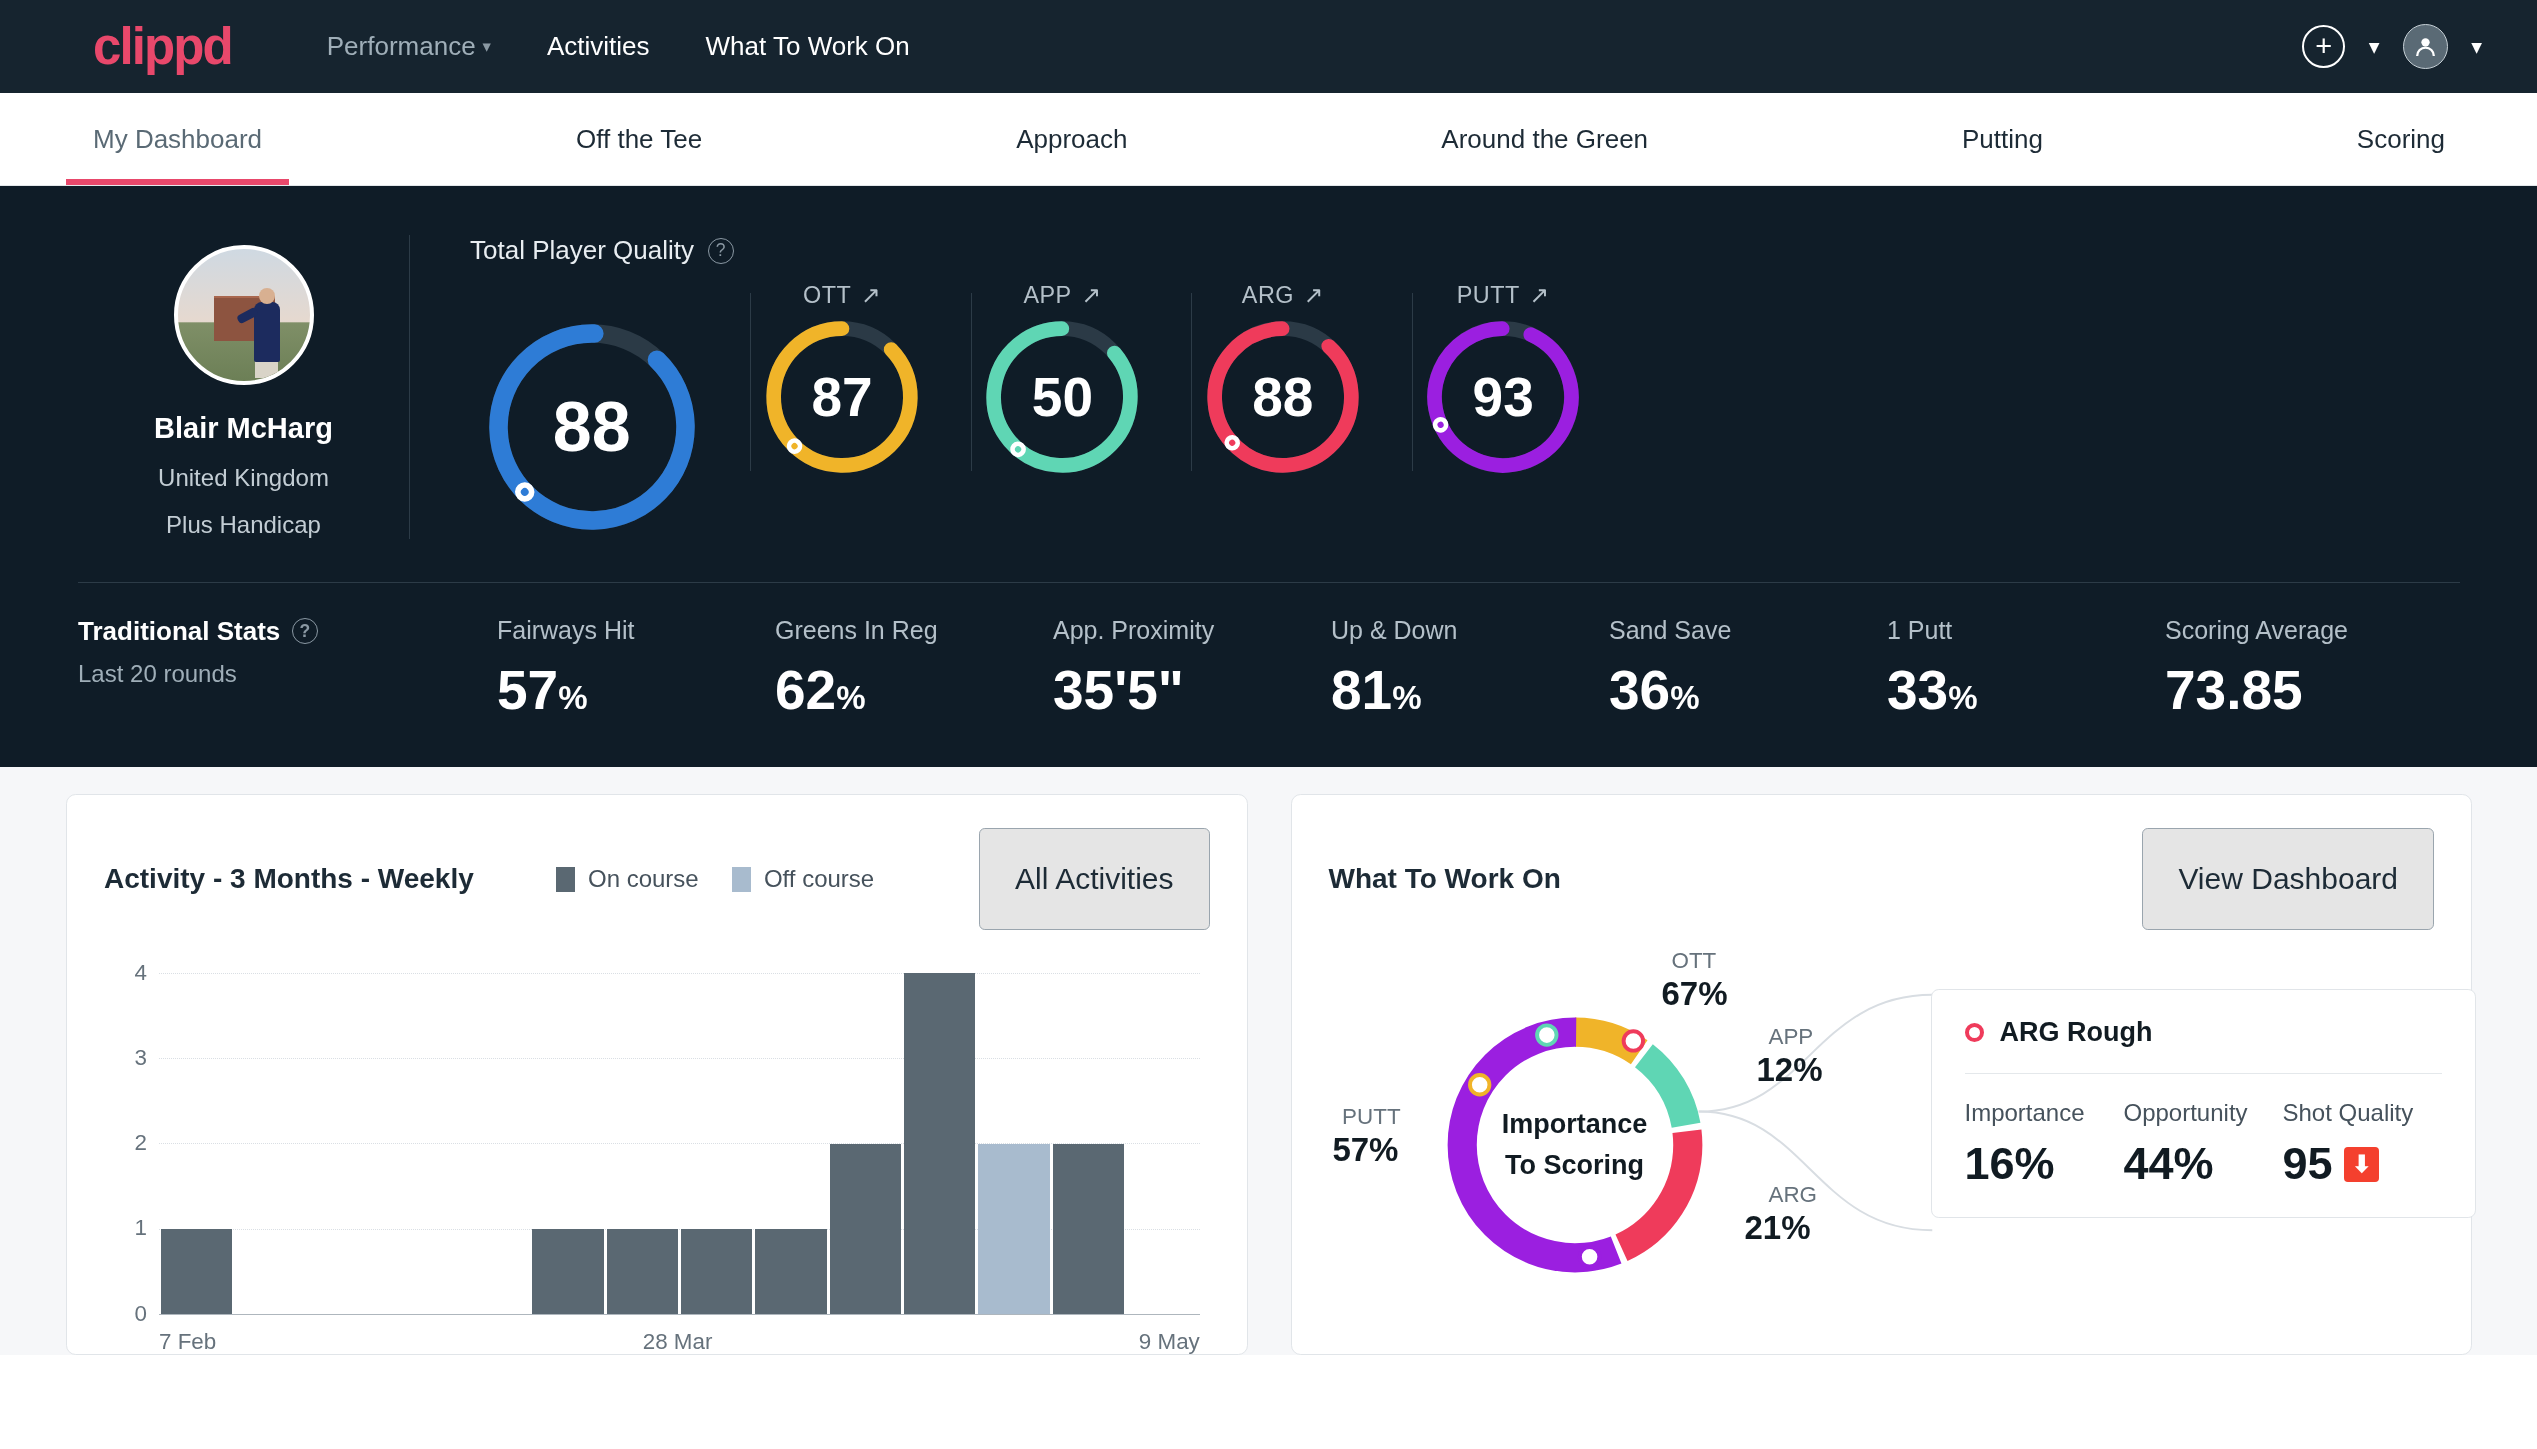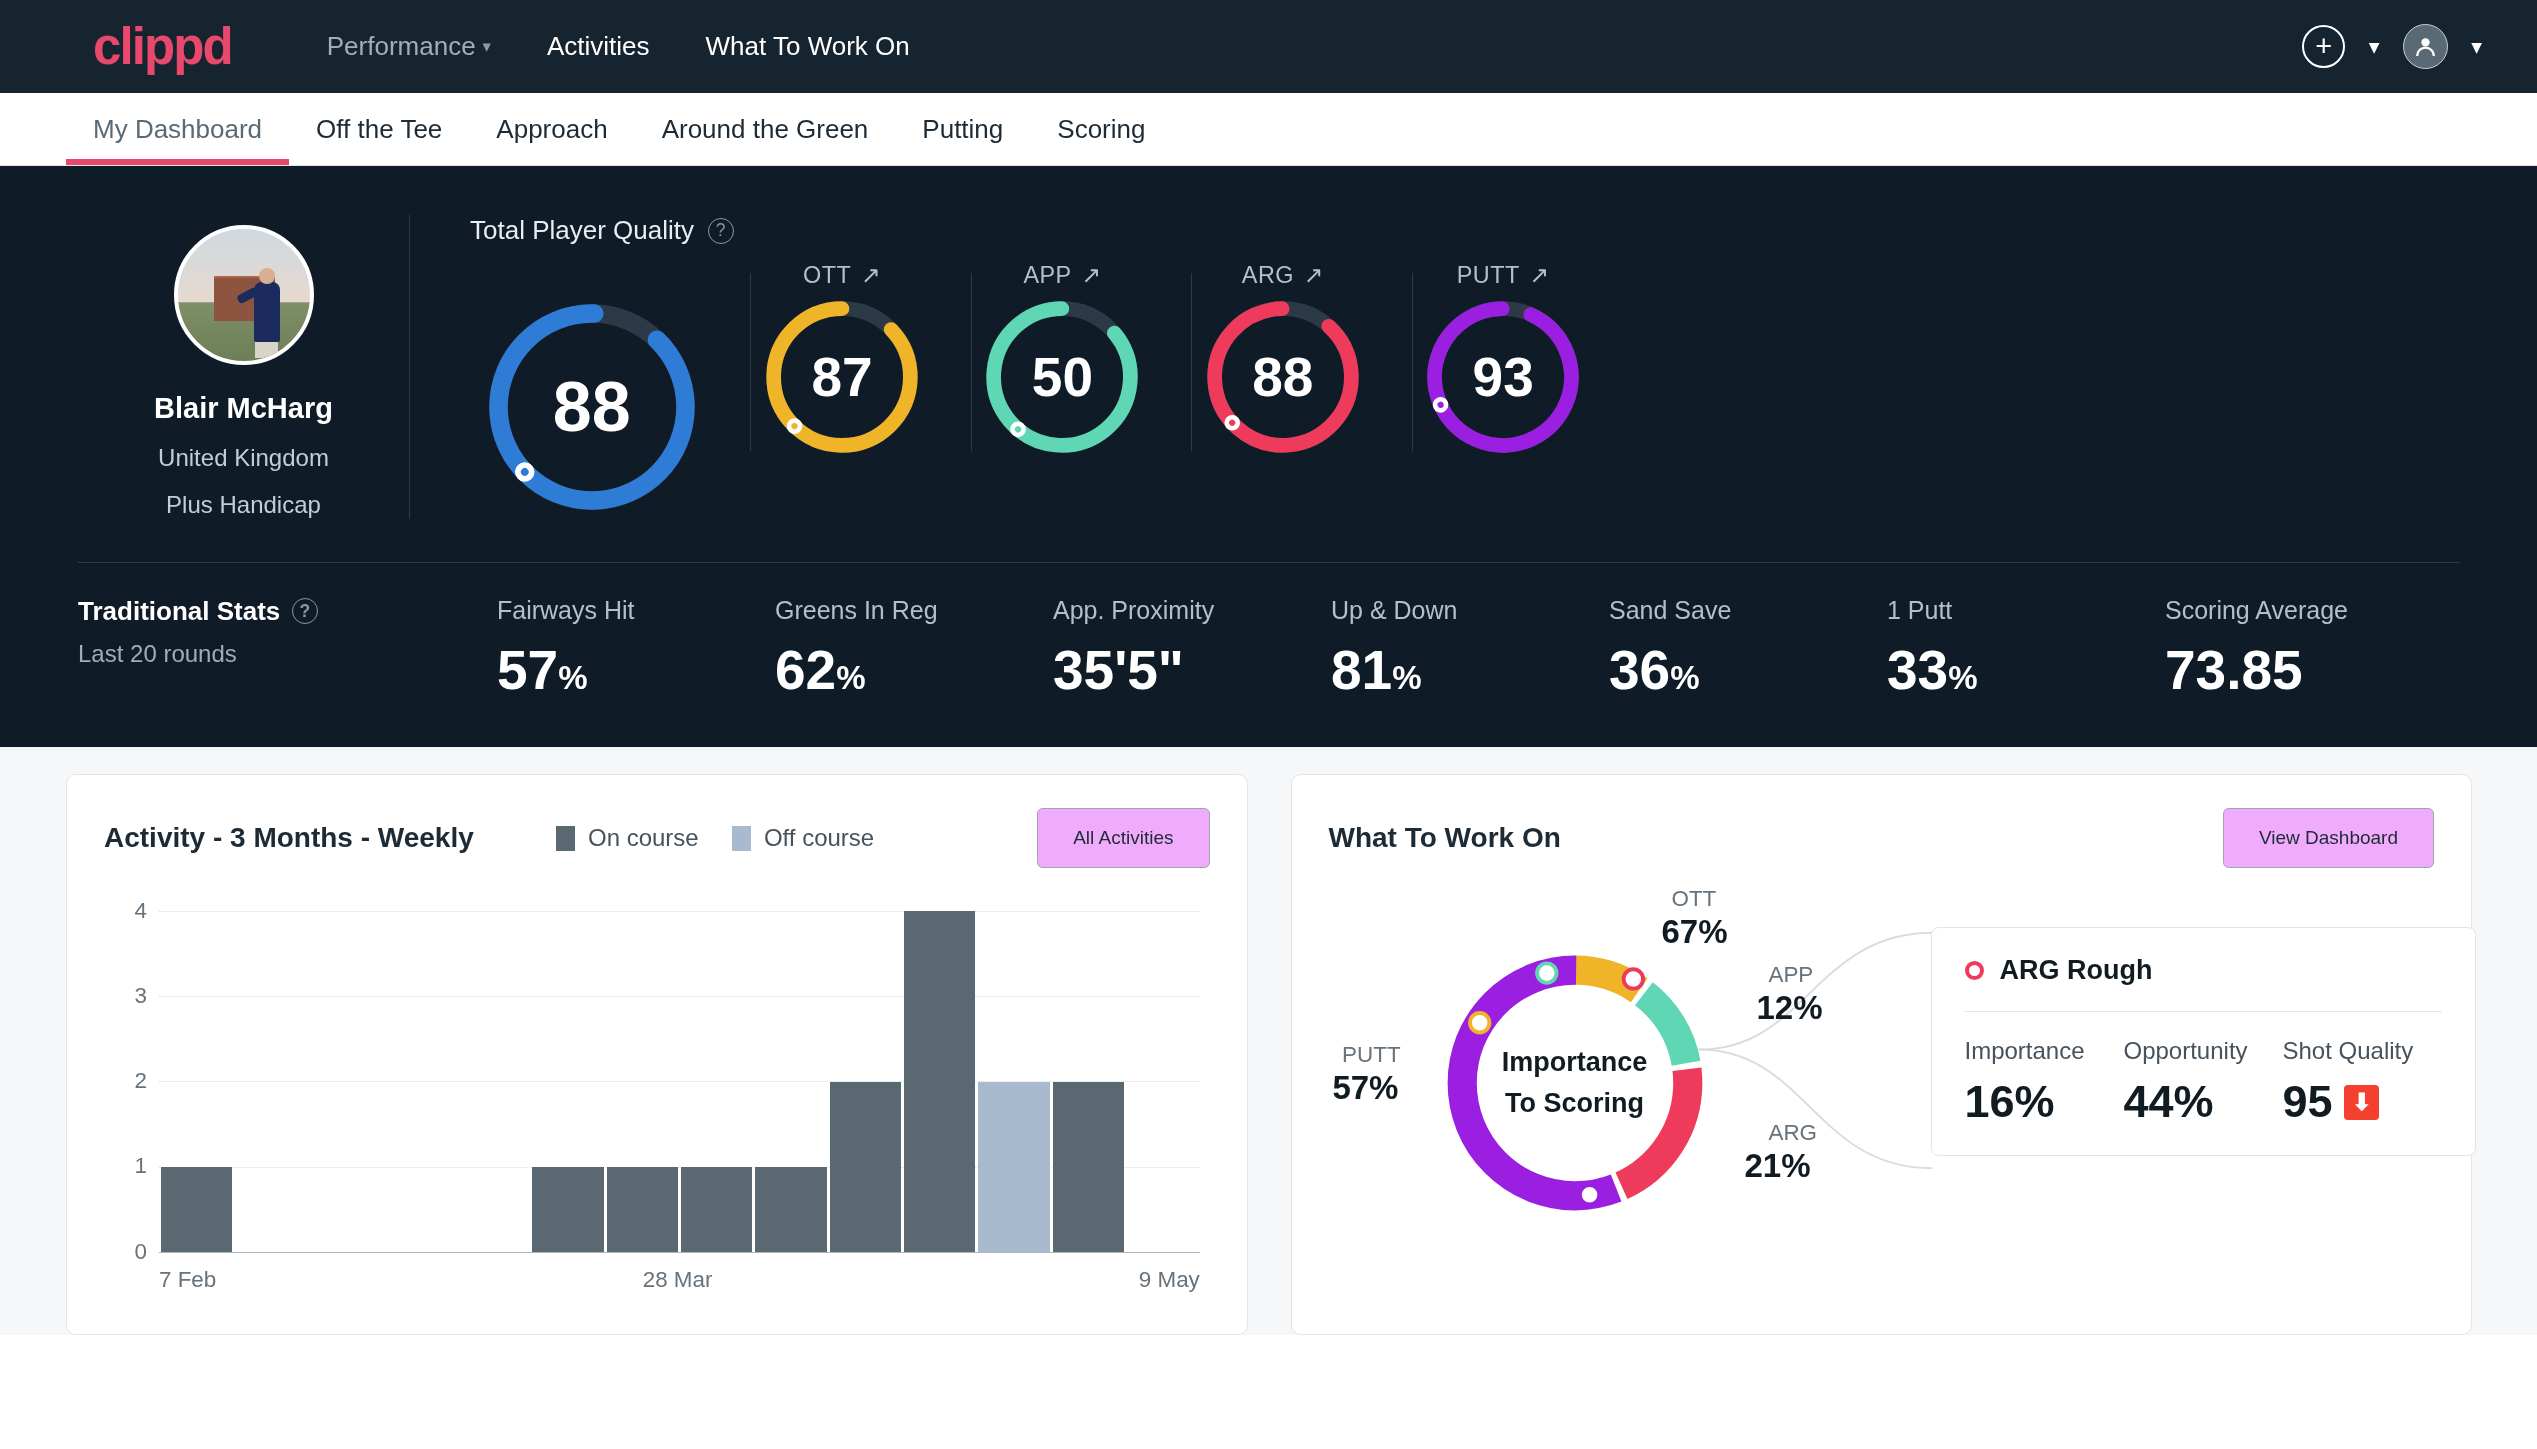--- a/index.html
+++ b/index.html
@@ -37,22 +37,22 @@
   .avatar-circle {
     width: 45px; height: 45px; border-radius: 50%;
     background: #5A6A75; border: 1.9px solid #C6D0D6;
     display: flex; align-items: center; justify-content: center;
     cursor: pointer;
   }
   .mini-caret { color: #fff; font-size: 21.4px; cursor: pointer; }
 
   
   .tabbar {
-    height: 73px; background: #fff; display: flex; align-items: stretch;
-    padding: 0 66px; border-bottom: 1px solid #E3E7EA;
+    height: 93px; background: #fff; display: flex; align-items: stretch;
+    padding: 0 66px; border-bottom: 1px solid #E3E7EA; justify-content: space-between;
   }
   .tab {
     display: flex; align-items: center; padding: 0 27px;
     font-size: 26px; color: #1D2B36; cursor: pointer; position: relative;
   }
   .tab.active { color: #5A6A75; }
   .tab.active::after {
     content: ""; position: absolute; left: 0; right: 0; bottom: 0;
     height: 5.8px; background: #E8486B;
   }
@@ -149,22 +149,22 @@
   .card {
     background: #fff; border: 1px solid #E1E5E9; border-radius: 9.7px;
     padding: 33px 37px; flex: 1; position: relative;
   }
   .card-head { display: flex; align-items: center; }
   .card-title { font-size: 28px; color: #1D2B36; font-weight: 600; }
   .legend { display: flex; align-items: center; gap: 33px; margin-left: 82px; }
   .leg { display: flex; align-items: center; gap: 12.7px; font-size: 24px; color: #46525C; }
   .swatch { width: 19.5px; height: 25px; display: inline-block; }
   .btn {
-    margin-left: auto; border: 1px solid #9AA5AE; background: #f0abfc;
-    border-radius: 5.8px; padding: 18px 35px; font-size: 19px;
+    margin-left: auto; border: 1px solid #9AA5AE; background: #e5e5e5;
+    border-radius: 5.8px; padding: 33px 35px; font-size: 30px;
     color: #1D2B36; cursor: pointer; font-family: inherit;
   }
 
   
   .chart { position: relative; margin-top: 35px; height: 389px; }
   .plot { position: absolute; left: 55px; right: 9.7px; top: 7.8px; height: 341px; }
   .gl { position: absolute; left: 0; right: 0; border-top: 1.9px dotted #DADFE4; }
   .gl.axis { border-top: 1.9px solid #AEB6BD; }
   .ytick {
     position: absolute; left: 0; width: 43px; text-align: right;

